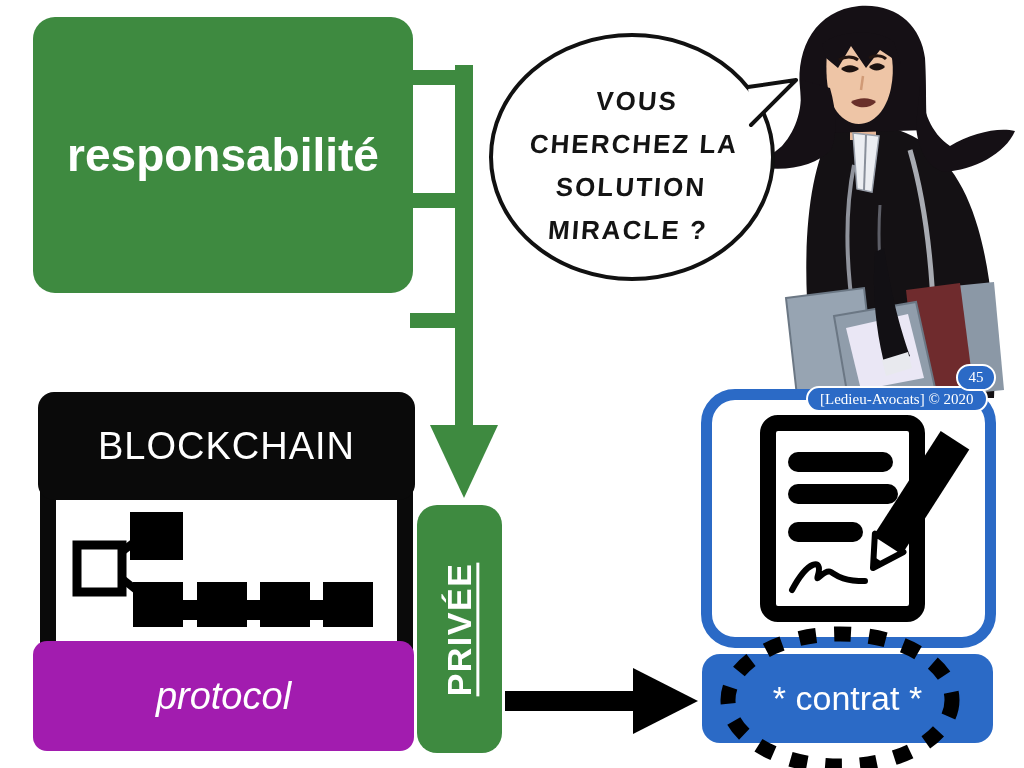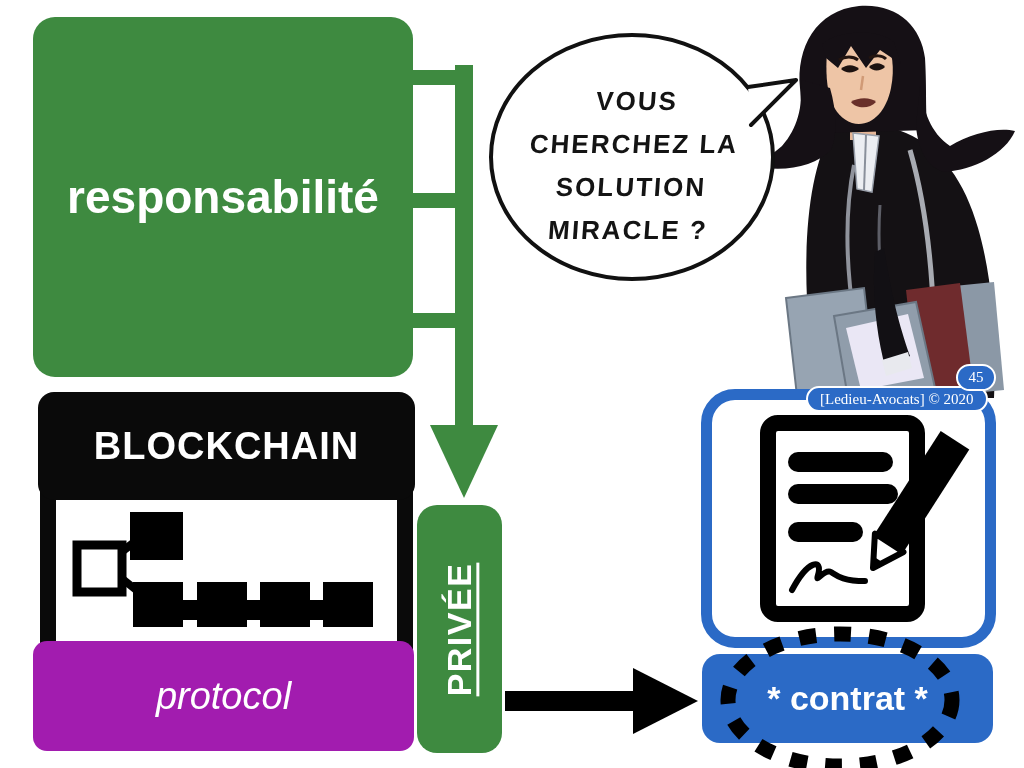--- a/index.html
+++ b/index.html
@@ -1,42 +1,42 @@
 <!DOCTYPE html>
 <html><head>
 <meta charset="utf-8">
 <style>
   html,body{margin:0;padding:0;background:#ffffff;}
   .slide{position:relative;width:1024px;height:768px;background:#ffffff;overflow:hidden;
          font-family:"Liberation Sans", sans-serif;}
   .abs{position:absolute;}
   .box{display:flex;align-items:center;justify-content:center;box-sizing:border-box;}
 
-  .green-box{left:33px;top:17px;width:380px;height:360px;background:#3e8a40;border-radius:22px;}
+  .green-box{left:33px;top:17px;width:380px;height:276px;background:#3e8a40;border-radius:22px;}
   .green-box span{color:#fff;font-weight:bold;font-size:46px;}
 
   .chain-frame{left:40px;top:468px;width:373px;height:192px;background:#fff;
                border:16px solid #0a0a0a;box-sizing:border-box;border-radius:4px;}
 
   .black-box{left:38px;top:392px;width:377px;height:108px;background:#0a0a0a;border-radius:16px;}
-  .black-box span{color:#fff;font-weight:bold;font-size:38px;letter-spacing:1px;}
+  .black-box span{color:#fff;font-weight:normal;font-size:38px;letter-spacing:1px;}
 
   .protocol-box{left:33px;top:641px;width:381px;height:110px;background:#a21caf;border-radius:14px;}
   .protocol-box span{color:#fff;font-style:italic;font-size:38px;}
 
   .privee-box{left:417px;top:505px;width:85px;height:248px;background:#3e8a40;border-radius:20px;}
   .privee-box span{color:#fff;font-weight:bold;font-size:34px;letter-spacing:1.5px;
                    transform:rotate(-90deg);white-space:nowrap;text-decoration:underline;
                    text-decoration-thickness:3px;text-underline-offset:5px;}
 
   .contract-frame{left:701px;top:389px;width:295px;height:259px;background:#fff;
                   border:11px solid #2b6ac6;border-radius:34px;box-sizing:border-box;}
 
   .contrat-box{left:702px;top:654px;width:291px;height:89px;background:#2b6ac6;border-radius:18px;}
-  .contrat-box span{color:#fff;font-weight:bold;font-size:34px;}
+  .contrat-box span{color:#fff;font-weight:normal;font-size:34px;}
 
   .pill{background:#2b6ac6;border:2px solid #ffffff;border-radius:14px;color:#fff;
         font-family:"Liberation Serif", serif;font-size:15px;display:flex;
         align-items:center;justify-content:center;box-sizing:border-box;}
   .pill-footer{left:806px;top:386px;height:26px;padding:0 12px;}
   .pill-page{left:956px;top:364px;width:40px;height:27px;}
 
   .bubble-text{left:500px;top:80px;width:265px;text-align:center;color:#141414;
                font-weight:bold;font-size:26px;letter-spacing:2px;transform:skewX(-4deg);}
   .bubble-text div{line-height:43px;white-space:nowrap;}

